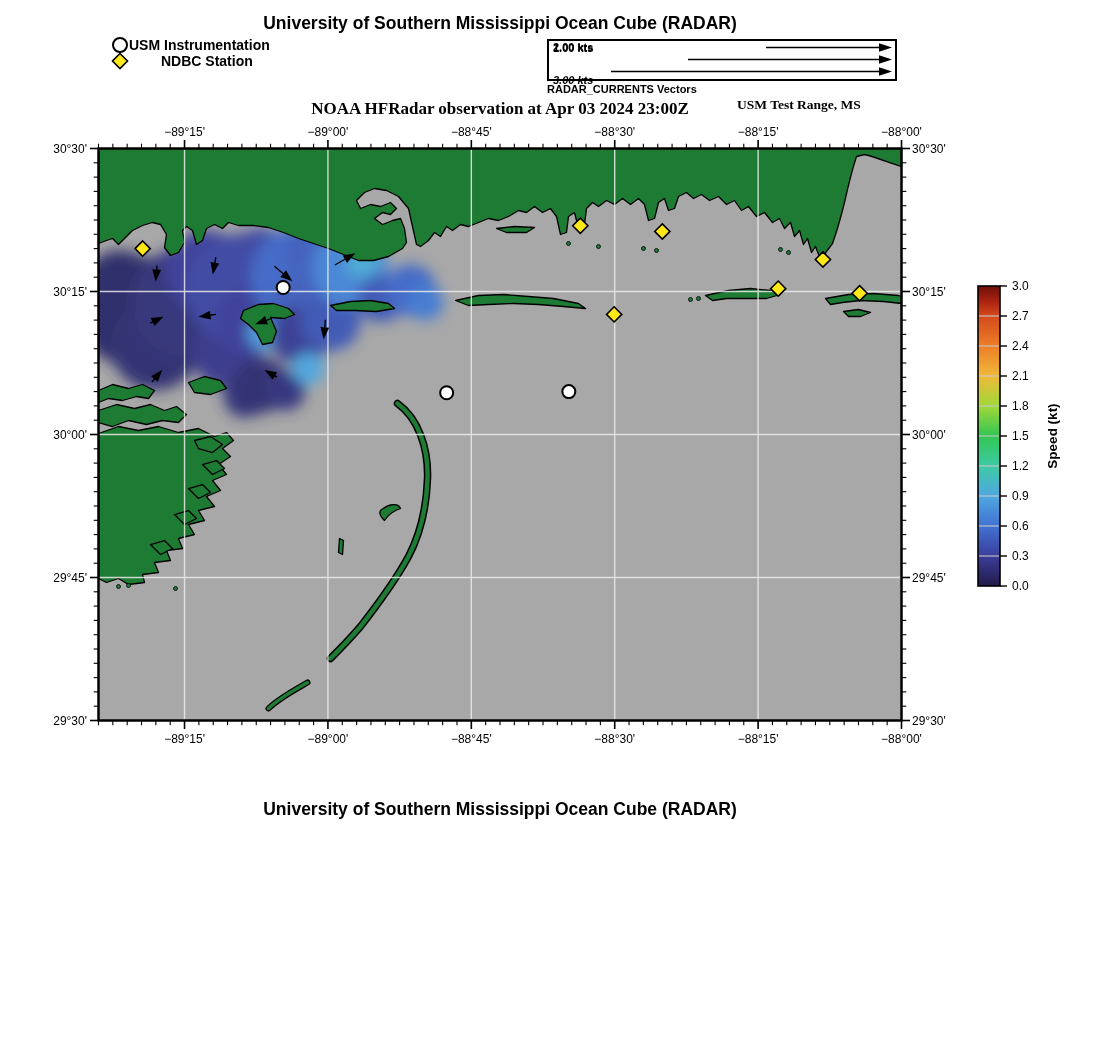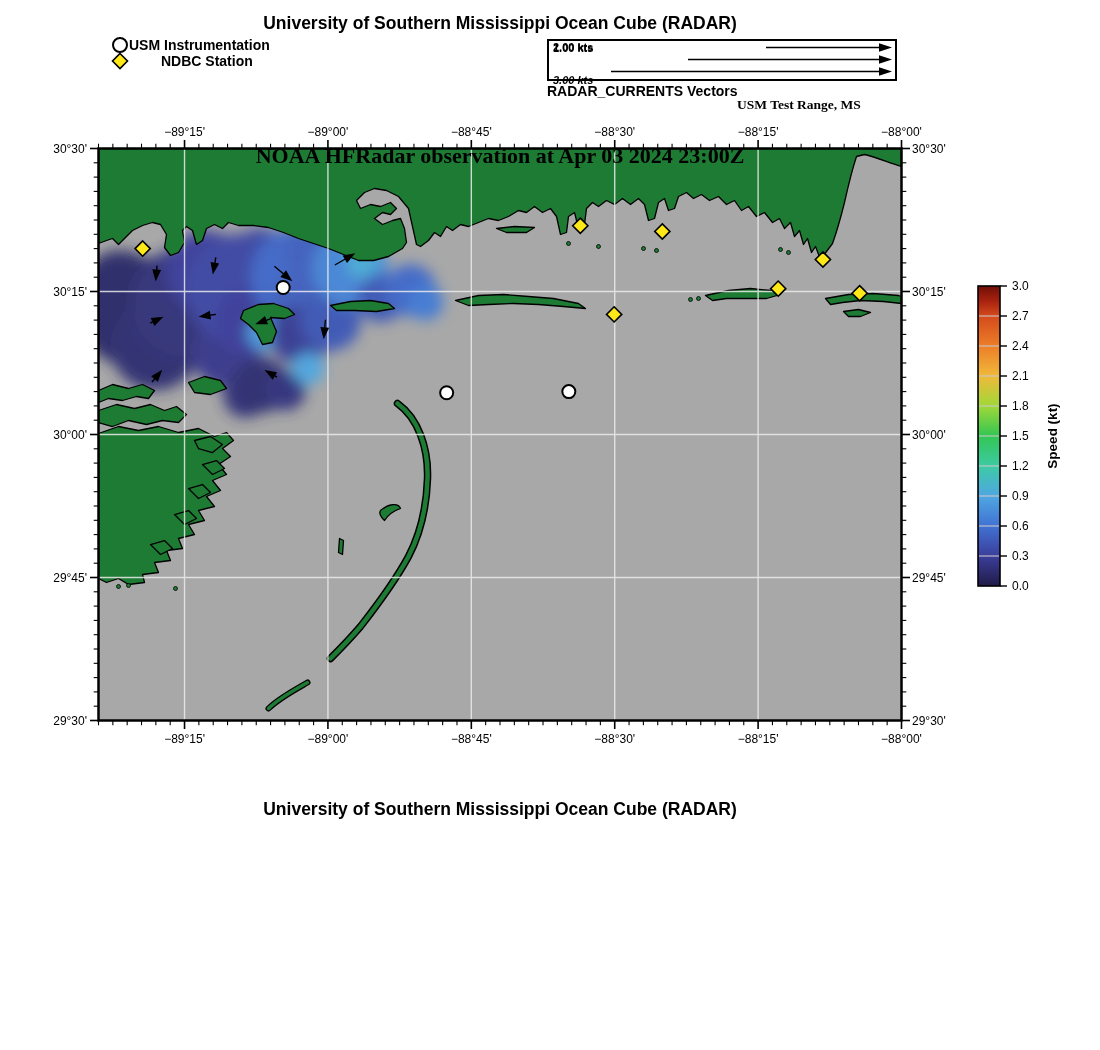--- a/index.html
+++ b/index.html
@@ -1,30 +1,30 @@
 <!DOCTYPE html>
 <html><head>
 <meta charset="utf-8">
 <style>
   html,body{margin:0;padding:0;background:#ffffff;}
   .page{position:relative;width:1100px;height:1050px;background:#fff;overflow:hidden;
         font-family:"Liberation Sans",sans-serif;color:#000;}
   .abs{position:absolute;}
   .title{left:0;top:13px;width:1000px;text-align:center;font-size:17.5px;font-weight:bold;}
   .footer-title{left:0;top:799px;width:1000px;text-align:center;font-size:17.5px;font-weight:bold;}
-  .subtitle{left:0;top:99px;width:1000px;text-align:center;font-size:22px;font-weight:bold;
-            font-family:"Liberation Serif",serif;margin-top:44px;}
+  .subtitle{left:0;top:99px;width:1000px;text-align:center;font-size:17px;font-weight:bold;
+            font-family:"Liberation Serif",serif;}
   .range-label{left:737px;top:97px;width:200px;text-align:left;font-size:13.5px;font-weight:bold;
             font-family:"Liberation Serif",serif;}
   .leg-label{font-size:14px;font-weight:bold;line-height:14px;}
   .usm-leg{left:129px;top:38px;}
   .ndbc-leg{left:129px;top:54px;margin-left:32px;}
   .vec-box{left:547px;top:39px;width:346px;height:38px;border:2px solid #000;}
   .vec-row{position:absolute;left:4px;font-size:11px;font-weight:bold;}
-  .vec-caption{left:547px;top:83px;font-size:14px;font-weight:bold;}
+  .vec-caption{left:547px;top:83px;font-size:11px;font-weight:bold;}
   svg text{font-family:"Liberation Sans",sans-serif;}
 </style>
 </head>
 <body>
 
 <div class="page">
   <svg id="scene" class="abs" style="left:0;top:0;" width="1100" height="1050">
       <defs>
         <clipPath id="mapclip">
           <rect x="0" y="0" width="803" height="572"></rect>

